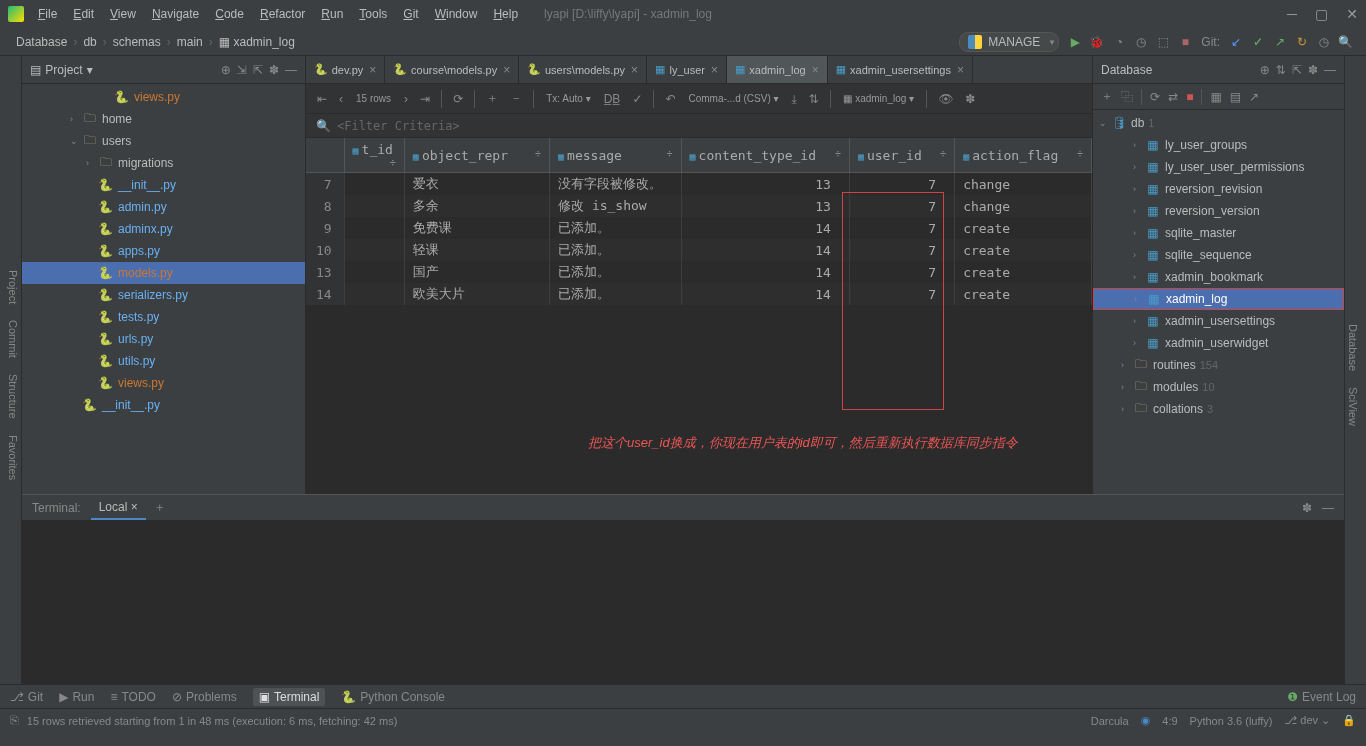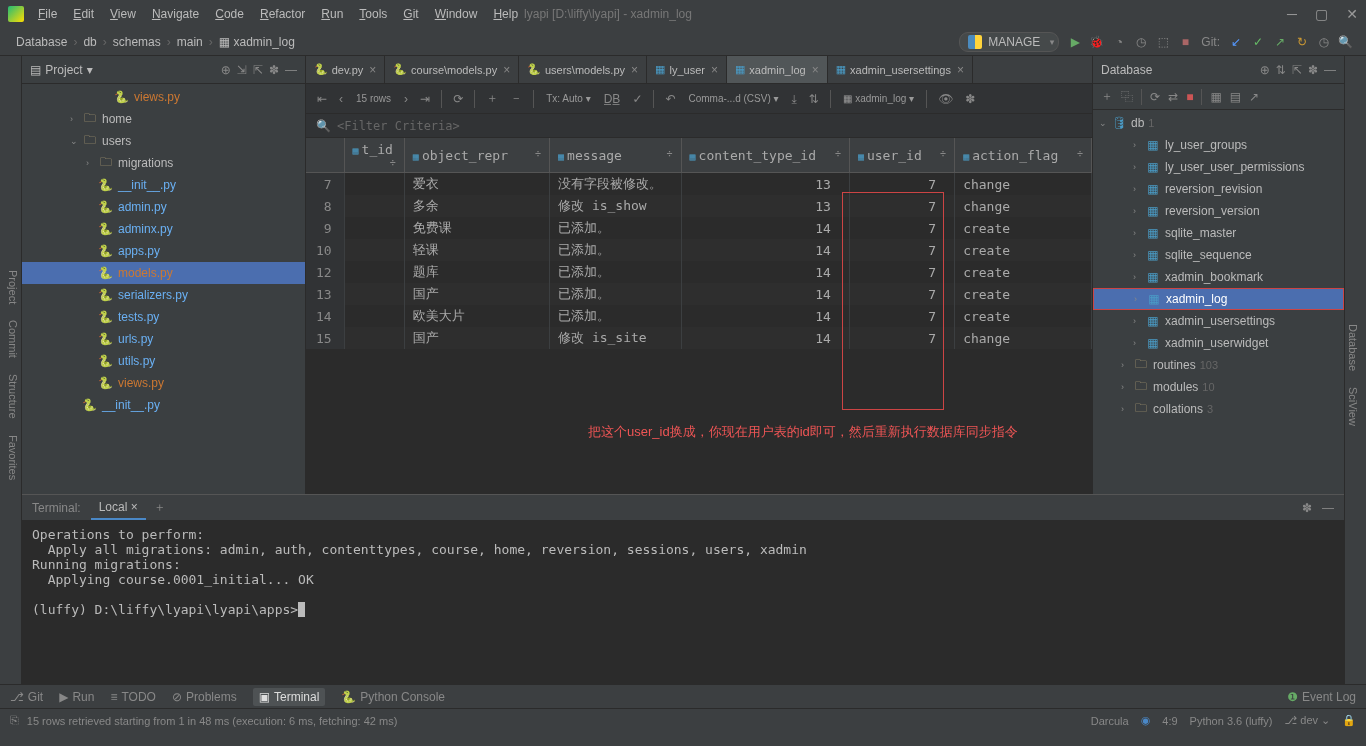--- a/index.html
+++ b/index.html
@@ -245,21 +245,21 @@
       <span><u>V</u>iew</span>
       <span><u>N</u>avigate</span>
       <span><u>C</u>ode</span>
       <span><u>R</u>efactor</span>
       <span><u>R</u>un</span>
       <span><u>T</u>ools</span>
       <span><u>G</u>it</span>
       <span><u>W</u>indow</span>
       <span><u>H</u>elp</span>
     </div>
-  <span class="title" style="color:#777;text-align:right;">lyapi [D:\liffy\lyapi] - xadmin_log</span>
+  <span class="title" style="margin-left:20px;color:#777;text-align:right;">lyapi [D:\liffy\lyapi] - xadmin_log</span>
   <div class="wincontrols">
     <span>─</span>
     <span>▢</span>
     <span>✕</span>
   </div>
 </div>
 
 <div class="breadcrumb-row">
   <div id="breadcrumb-host" style="display:flex;align-items:center;">
       <span class="crumb">Database</span>
@@ -498,55 +498,37 @@
             <tr>
               <td class="rownum">10</td>
               <td></td>
               <td>轻课</td>
               <td>已添加。</td>
               <td class="numcell">14</td>
               <td class="numcell">7</td>
               <td>create</td>
             </tr>
             <tr>
-              <td class="rownum">12</td>
-              <td></td>
-              <td>题库</td>
-              <td>已添加。</td>
-              <td class="numcell">14</td>
-              <td class="numcell">7</td>
-              <td>create</td>
-            </tr>
-            <tr>
               <td class="rownum">13</td>
               <td></td>
               <td>国产</td>
               <td>已添加。</td>
               <td class="numcell">14</td>
               <td class="numcell">7</td>
               <td>create</td>
             </tr>
             <tr>
               <td class="rownum">14</td>
               <td></td>
               <td>欧美大片</td>
               <td>已添加。</td>
               <td class="numcell">14</td>
               <td class="numcell">7</td>
               <td>create</td>
             </tr>
-            <tr>
-              <td class="rownum">15</td>
-              <td></td>
-              <td>国产</td>
-              <td>修改 is_site</td>
-              <td class="numcell">14</td>
-              <td class="numcell">7</td>
-              <td>change</td>
-            </tr>
           </tbody>
         </table>
     </div>
   </div>
 
   <div class="db-panel">
     <div class="panel-header">
       <span class="title">Database</span>
       <span class="spacer"></span>
       <span class="ic">⊕</span>
@@ -572,44 +554,38 @@
         <div class="db-item" style="padding-left: 40px;"><span class="chev">›</span><span class="ico">▦</span>ly_user_groups</div>
         <div class="db-item" style="padding-left: 40px;"><span class="chev">›</span><span class="ico">▦</span>ly_user_user_permissions</div>
         <div class="db-item" style="padding-left: 40px;"><span class="chev">›</span><span class="ico">▦</span>reversion_revision</div>
         <div class="db-item" style="padding-left: 40px;"><span class="chev">›</span><span class="ico">▦</span>reversion_version</div>
         <div class="db-item" style="padding-left: 40px;"><span class="chev">›</span><span class="ico">▦</span>sqlite_master</div>
         <div class="db-item" style="padding-left: 40px;"><span class="chev">›</span><span class="ico">▦</span>sqlite_sequence</div>
         <div class="db-item" style="padding-left: 40px;"><span class="chev">›</span><span class="ico">▦</span>xadmin_bookmark</div>
         <div class="db-item selected highlight" style="padding-left: 40px;"><span class="chev">›</span><span class="ico">▦</span>xadmin_log</div>
         <div class="db-item" style="padding-left: 40px;"><span class="chev">›</span><span class="ico">▦</span>xadmin_usersettings</div>
         <div class="db-item" style="padding-left: 40px;"><span class="chev">›</span><span class="ico">▦</span>xadmin_userwidget</div>
-        <div class="db-item" style="padding-left: 28px;"><span class="chev">›</span><span class="ico folder">🗀</span>routines<span class="count">103</span></div>
+        <div class="db-item" style="padding-left: 28px;"><span class="chev">›</span><span class="ico folder">🗀</span>routines<span class="count">154</span></div>
         <div class="db-item" style="padding-left: 28px;"><span class="chev">›</span><span class="ico folder">🗀</span>modules<span class="count">10</span></div>
         <div class="db-item" style="padding-left: 28px;"><span class="chev">›</span><span class="ico folder">🗀</span>collations<span class="count">3</span></div>
       </div>
   </div>
 
   <div class="right-gutter" id="right-gutter-host"><span>Database</span><span>SciView</span></div>
 
   <div class="terminal-panel">
     <div class="term-header">
       <span style="color:#888;margin-right:10px;">Terminal:</span>
       <span class="tab active"><span>Local</span> ×</span>
       <span class="plus">＋</span>
       <div class="right">
         <span>✽</span>
         <span>—</span>
       </div>
     </div>
-    <div class="term-body" id="term-body">Operations to perform:
-  Apply all migrations: admin, auth, contenttypes, course, home, reversion, sessions, users, xadmin
-Running migrations:
-  Applying course.0001_initial... OK
-
-(luffy) D:\liffy\lyapi\lyapi\apps&gt;<span class="cursor"></span></div>
   </div>
 </div>
 
 <div class="bottom-toolstrip" id="bottom-tools">
 <span class="tool"><span>⎇</span> Git</span>
     <span class="tool"><span>▶</span> Run</span>
     <span class="tool"><span>≡</span> TODO</span>
     <span class="tool"><span>⊘</span> Problems</span>
     <span class="tool active"><span>▣</span> Terminal</span>
     <span class="tool"><span>🐍</span> Python Console</span>
@@ -626,13 +602,13 @@
     <span>Darcula</span>
     <span style="color:#4a88c7">◉</span>
     <span>4:9</span>
     <span>Python 3.6 (luffy)</span>
     <span>⎇ <span>dev</span> ⌄</span>
     <span>🔒</span>
   </div>
 </div>
 
 <div class="red-box" style="left:842px; top:192px; width:102px; height:218px;"></div>
-<div class="annotation" style="left:588px; top:423px;">把这个user_id换成，你现在用户表的id即可，然后重新执行数据库同步指令</div>
+<div class="annotation" style="left:588px; top:434px;font-style:italic;">把这个user_id换成，你现在用户表的id即可，然后重新执行数据库同步指令</div>
 
 </body></html>

